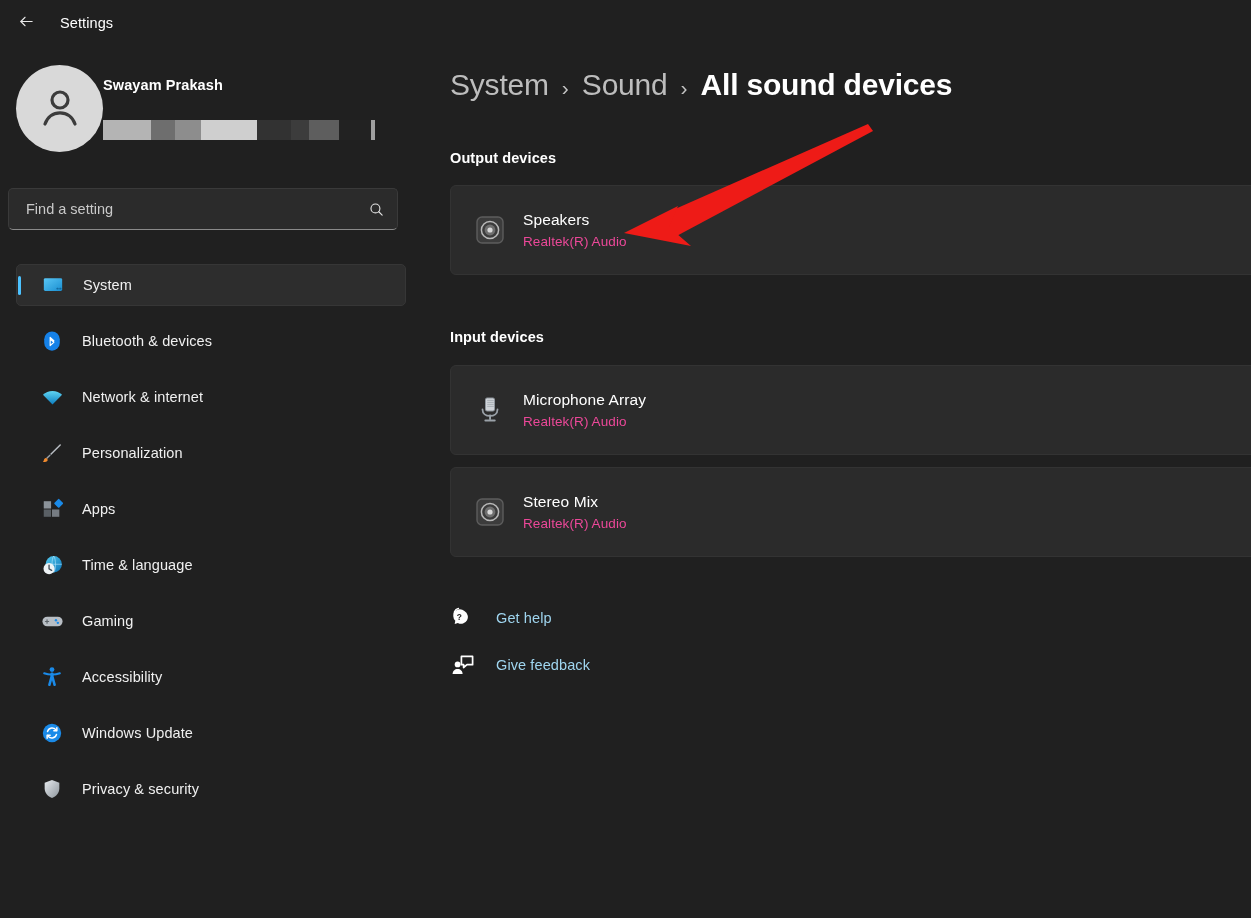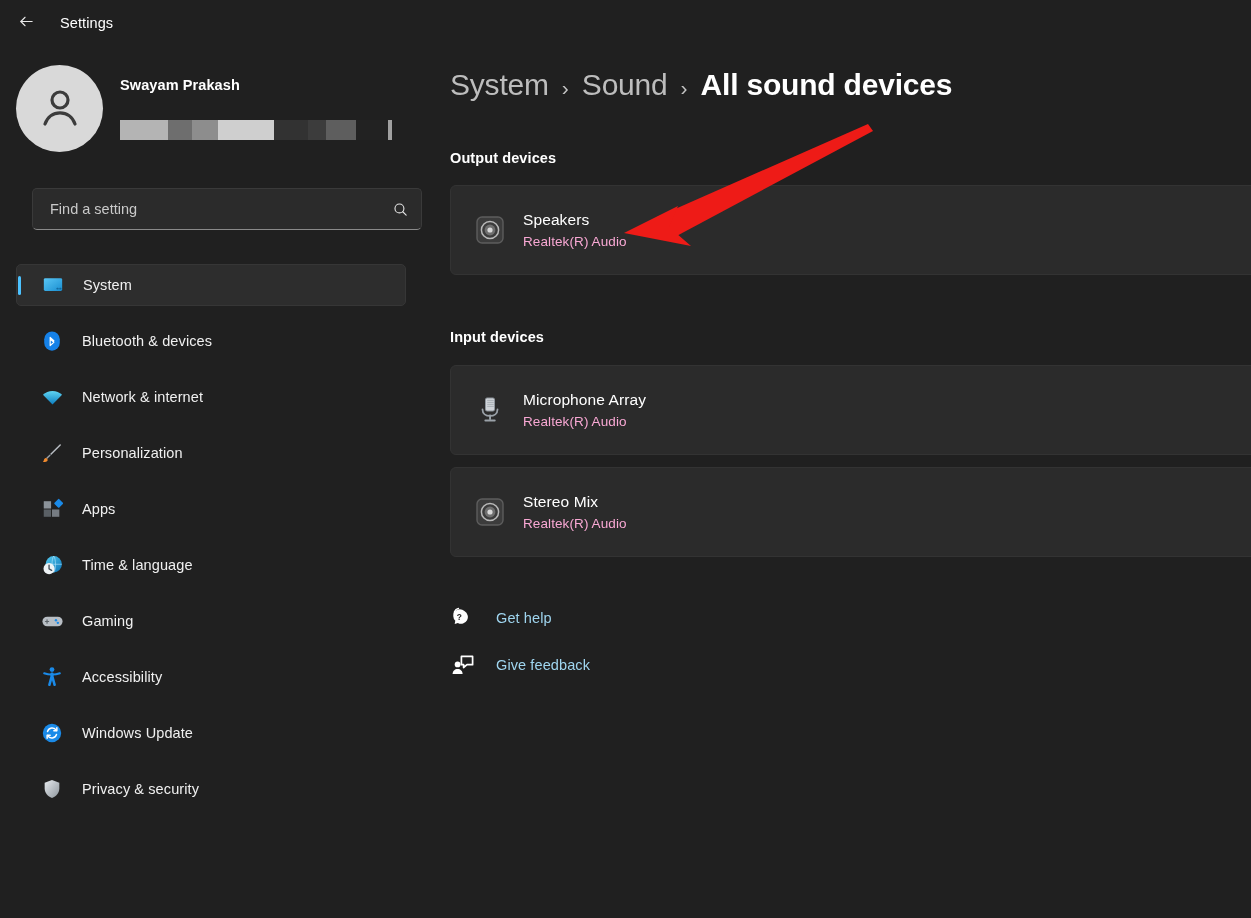--- a/index.html
+++ b/index.html
@@ -16,26 +16,26 @@
   .titlebar { position: absolute; left: 0; top: 0; width: 1251px; height: 46px; display: flex; align-items: center; }
   .backbtn { width: 36px; height: 32px; margin-left: 8px; display: flex; align-items: center; justify-content: center; border-radius: 4px; }
   .backbtn svg { width: 17px; height: 17px; }
   .app-title { font-size: 14.5px; color: #ffffff; margin-left: 16px; letter-spacing: .1px; }
 
   
   .sidebar { position: absolute; left: 0; top: 46px; width: 430px; height: 872px; }
   .profile { position: absolute; left: 16px; top: 19px; width: 390px; height: 86px; display: flex; align-items: center; }
   .avatar { width: 87px; height: 87px; border-radius: 50%; background: #d9d9d9; display: flex; align-items: center; justify-content: center; flex: none; }
   .avatar svg { width: 48px; height: 48px; }
-  .profile-text { margin-left: 17px; display: flex; flex-direction: column; justify-content: center; gap: 20px; }
+  .profile-text { display: flex; flex-direction: column; justify-content: center; gap: 20px; }
   .profile-name { font-size: 14.5px; font-weight: bold; color: #ffffff; letter-spacing: .1px; }
   .redact { margin-top: 7px; display: flex; align-items: center; height: 20px; }
   .rb { height: 20px; }
 
-  .searchbox { position: absolute; left: 32px; top: 142px; width: 390px; height: 42px;
+  .searchbox { position: absolute; left: 8px; top: 142px; width: 390px; height: 42px;
     background: #2b2b2b; border: 1px solid #3a3a3a; border-bottom: 1px solid #8a8a8a;
     border-radius: 5px; display: flex; align-items: center; padding: 0 12px 0 17px; }
   .searchbox input { flex: 1; background: transparent; border: none; outline: none;
     color: #e0e0e0; font-size: 14.5px; font-family: "Liberation Sans", sans-serif; }
   .searchbox input::placeholder { color: #c9c9c9; opacity: 1; }
   .search-icon svg { width: 17px; height: 17px; display: block; }
 
   .navlist { position: absolute; left: 16px; top: 218px; width: 390px; }
   .navitem { position: relative; height: 42px; display: flex; align-items: center; border-radius: 5px; padding-left: 24px; margin-bottom: 14px; }
   .navitem.selected { background: #2d2d2d; border: 1px solid #363636; }
@@ -52,21 +52,21 @@
   .crumb-sep { font-size: 21px; color: #c5c5c5; margin: 0 13px; }
 
   .section-title { position: absolute; left: 20px; font-size: 14.5px; font-weight: bold; color: #ffffff; letter-spacing: .1px; }
 
   .card { position: absolute; left: 20px; width: 870px; height: 90px; background: #2b2b2b;
     border: 1px solid #333333; border-radius: 6px; display: flex; align-items: center; padding-left: 22px; }
   .card-icon { width: 34px; height: 34px; flex: none; display: flex; align-items: center; justify-content: center; }
   .card-icon svg { display: block; }
   .card-text { margin-left: 16px; display: flex; flex-direction: column; }
   .card-title { font-size: 15.5px; color: #ffffff; letter-spacing: .1px; }
-  .card-sub { font-size: 13.5px; color: #f9a8d4; margin-top: 5px; letter-spacing: .1px; }
+  .card-sub { font-size: 13.5px; color: #ec4899; margin-top: 5px; letter-spacing: .1px; }
 
   .linkrow { position: absolute; left: 20px; display: flex; align-items: center; }
   .linkicon { width: 26px; height: 26px; display: flex; align-items: center; justify-content: center; flex: none; }
   .linkicon svg { display: block; }
   .linktext { margin-left: 20px; font-size: 14.5px; color: #9fd5ef; letter-spacing: .1px; }
 
   .arrow-overlay { position: absolute; left: 0; top: 0; width: 1251px; height: 918px; pointer-events: none; }
 </style>
 </head>
 <body>

